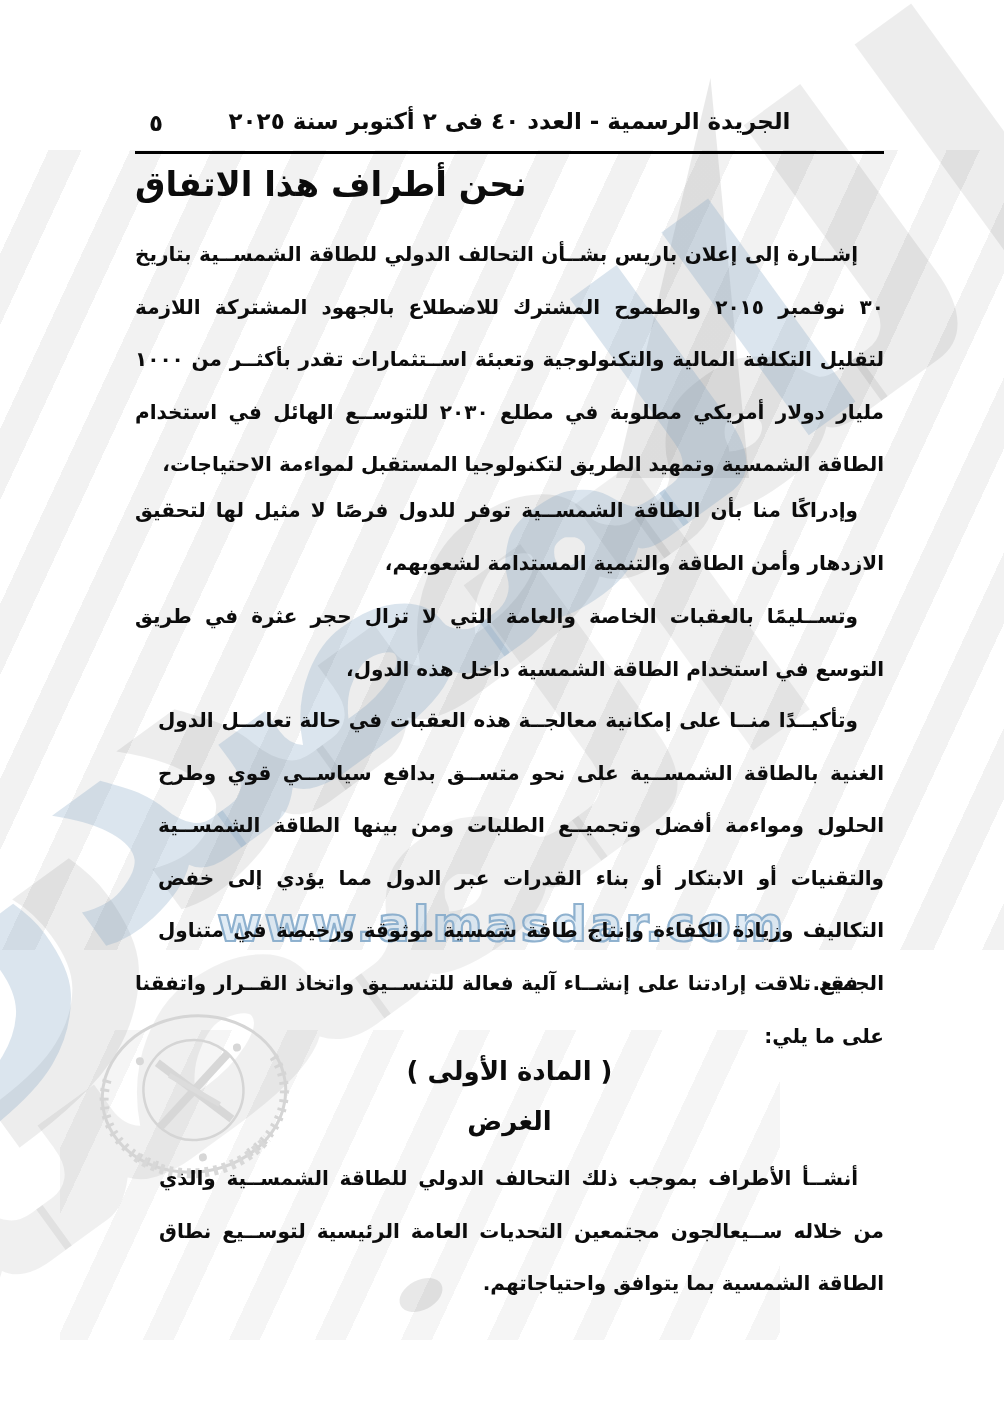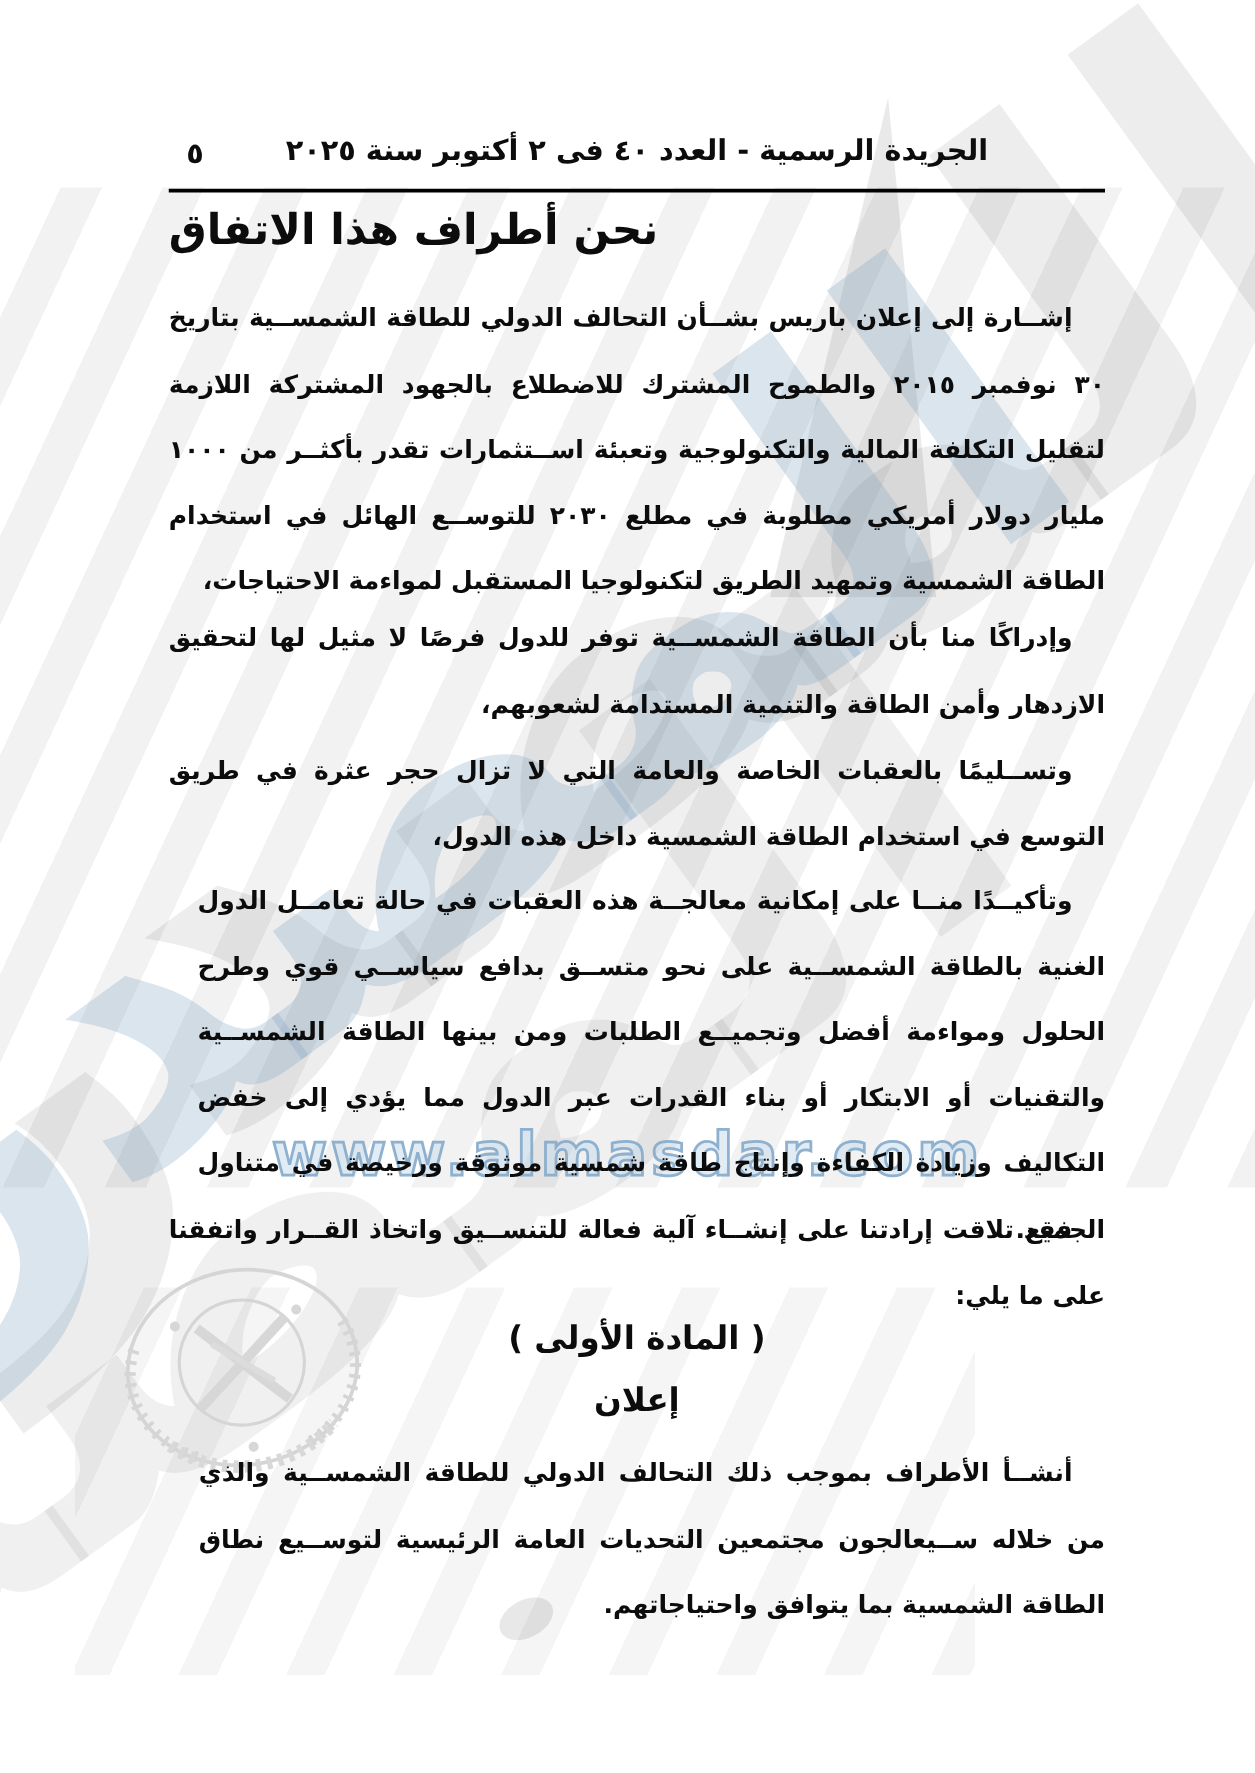--- a/index.html
+++ b/index.html
@@ -107,18 +107,18 @@
 
     <h1 class="abs sec-heading">نحن أطراف هذا الاتفاق</h1>
 
     <p class="abs body p1">إشــارة إلى إعلان باريس بشــأن التحالف الدولي للطاقة الشمســية بتاريخ ٣٠ نوفمبر ٢٠١٥ والطموح المشترك للاضطلاع بالجهود المشتركة اللازمة لتقليل التكلفة المالية والتكنولوجية وتعبئة اســتثمارات تقدر بأكثــر من ١٠٠٠ مليار دولار أمريكي مطلوبة في مطلع ٢٠٣٠ للتوســع الهائل في استخدام الطاقة الشمسية وتمهيد الطريق لتكنولوجيا المستقبل لمواءمة الاحتياجات،</p>
     <p class="abs body p2">وإدراكًا منا بأن الطاقة الشمســية توفر للدول فرصًا لا مثيل لها لتحقيق الازدهار وأمن الطاقة والتنمية المستدامة لشعوبهم،</p>
     <p class="abs body p3">وتســليمًا بالعقبات الخاصة والعامة التي لا تزال حجر عثرة في طريق التوسع في استخدام الطاقة الشمسية داخل هذه الدول،</p>
     <p class="abs body p4">وتأكيــدًا منــا على إمكانية معالجــة هذه العقبات في حالة تعامــل الدول الغنية بالطاقة الشمســية على نحو متســق بدافع سياســي قوي وطرح الحلول ومواءمة أفضل وتجميــع الطلبات ومن بينها الطاقة الشمســية والتقنيات أو الابتكار أو بناء القدرات عبر الدول مما يؤدي إلى خفض التكاليف وزيادة الكفاءة وإنتاج طاقة شمسية موثوقة ورخيصة في متناول الجميع.</p>
     <p class="abs body p5">فقد تلاقت إرادتنا على إنشــاء آلية فعالة للتنســيق واتخاذ القــرار واتفقنا على ما يلي:</p>
 
     <h2 class="abs article-heading">( المادة الأولى )</h2>
-    <h3 class="abs article-subheading">إعلان</h3>
+    <h3 class="abs article-subheading">الغرض</h3>
 
     <p class="abs body p6">أنشــأ الأطراف بموجب ذلك التحالف الدولي للطاقة الشمســية والذي من خلاله ســيعالجون مجتمعين التحديات العامة الرئيسية لتوســيع نطاق الطاقة الشمسية بما يتوافق واحتياجاتهم.</p>
   </div>
 
 </div>
 
 </body></html>

